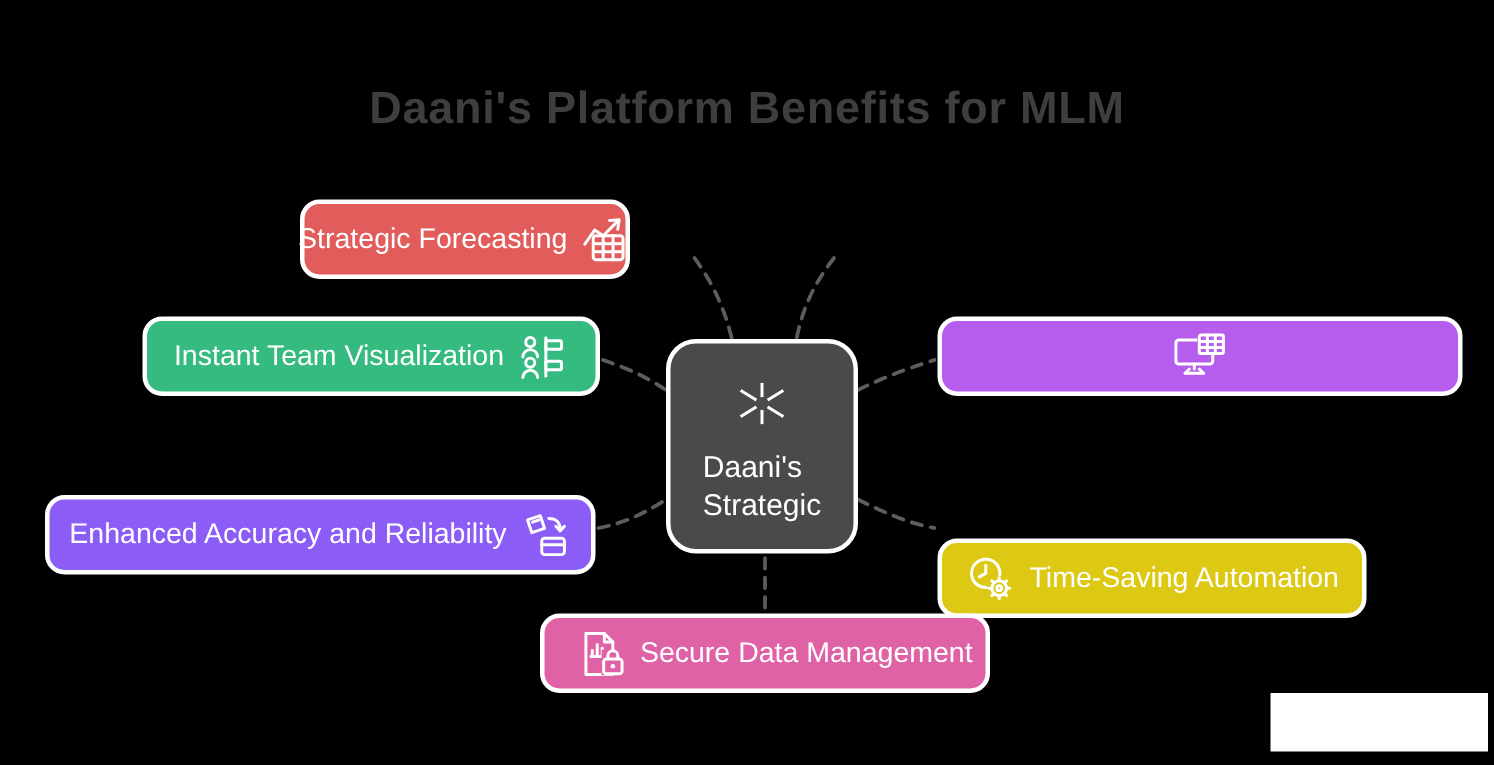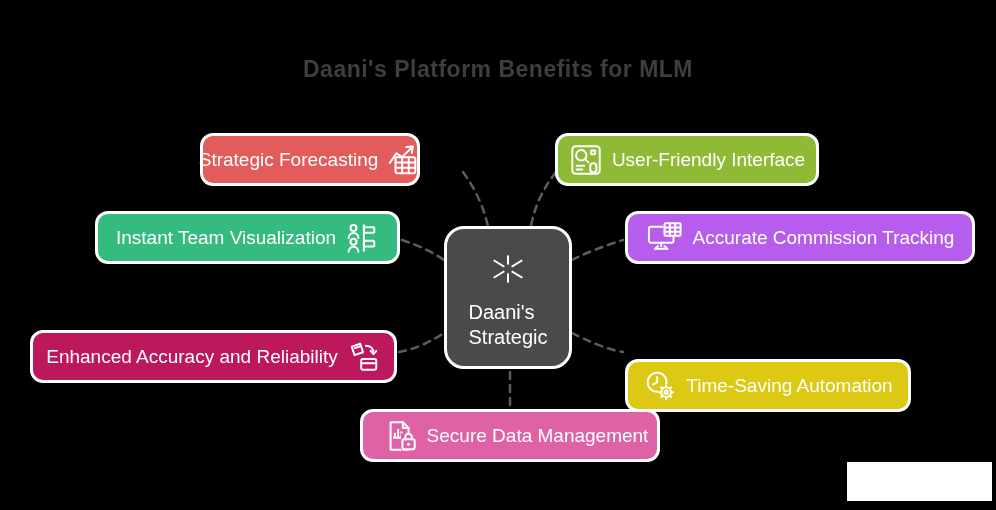--- a/index.html
+++ b/index.html
@@ -4,21 +4,21 @@
 <style>
   html,body{margin:0;padding:0;}
   body{
     width:996px;height:510px;position:relative;overflow:hidden;
     background:#000;
     font-family:"Liberation Sans", sans-serif;
   }
   .stage{position:absolute;inset:0;}
   .title{
     position:absolute;left:0;right:0;top:56px;text-align:center;
-    font-size:23px;font-weight:700;letter-spacing:.5px;
+    font-size:30px;font-weight:700;letter-spacing:.5px;
   }
   svg.connectors{position:absolute;inset:0;pointer-events:none;z-index:1;}
   .connector{stroke:var(--connector,#5d5d5d);stroke-width:2.5;fill:none;
     stroke-dasharray:7 6;stroke-linecap:round;}
   .center-node{
     position:absolute;left:444px;top:226px;width:128px;height:143px;
     border:3px solid #fff;border-radius:20px;box-sizing:border-box;
     display:flex;flex-direction:column;align-items:center;justify-content:center;
     gap:7px;z-index:2;color:#fff;
   }
@@ -109,68 +109,53 @@
         <path d="M3.8,18 a5.2,5.2 0 0 1 10.4,0"></path>
         <circle cx="9" cy="22" r="3.2"></circle>
         <path d="M3.8,32.5 a5.2,5.2 0 0 1 10.4,0"></path>
         <path d="M20,4.5 L20,31.5"></path>
         <rect x="20" y="6.5" width="11" height="6" rx="1"></rect>
         <rect x="20" y="21" width="11" height="6" rx="1"></rect>
       </g>
     </svg>
   </div>
 
-  <div class="bubble" id="b-accuracy" style="background-color: #be185d; --bubble: #4d82dc;">
+  <div class="bubble" id="b-accuracy" style="background-color: #8b5cf6; --bubble: #4d82dc;">
     <span>Enhanced Accuracy and Reliability</span>
     <svg width="34" height="34" viewBox="0 0 36 36">
       <g class="icon-stroke">
         <path d="M5,7 L14,4 L17,13 L8,16 Z"></path>
         <path d="M8.5,8.6 L13.2,7"></path>
         <path d="M20,6 C25,6 28,9 28,13.5"></path>
         <path d="M25,11.5 L28,14.8 L31,11.5"></path>
         <rect x="15" y="20" width="16" height="11.5" rx="2"></rect>
         <line x1="15" y1="24.6" x2="31" y2="24.6"></line>
       </g>
     </svg>
   </div>
 
-  <div class="bubble" id="b-interface" style="background-color: rgb(142, 186, 54); --bubble: #8eba36;">
-    <svg width="34" height="34" viewBox="0 0 36 36">
-      <g class="icon-stroke">
-        <rect x="3.5" y="3.5" width="29" height="29" rx="3.5"></rect>
-        <circle cx="13" cy="13" r="5.5"></circle>
-        <line x1="17" y1="17" x2="20.5" y2="20.5"></line>
-        <rect x="23.5" y="8" width="4" height="4"></rect>
-        <line x1="8" y1="24" x2="16" y2="24"></line>
-        <line x1="8" y1="28" x2="14" y2="28"></line>
-        <rect x="22.5" y="21.5" width="6.5" height="9.5" rx="3"></rect>
-      </g>
-    </svg>
-    <span>User-Friendly Interface</span>
-  </div>
 
   <div class="bubble" id="b-commission" style="background-color: rgb(183, 93, 237); --bubble: #b75ded;">
     <svg width="38" height="34" viewBox="0 0 40 36">
       <g class="icon-stroke">
         <rect x="3" y="6" width="26" height="17" rx="2"></rect>
         <line x1="16" y1="23" x2="16" y2="26.5"></line>
         <line x1="12.5" y1="26.5" x2="9.5" y2="29.5"></line>
         <line x1="19.5" y1="26.5" x2="22.5" y2="29.5"></line>
         <line x1="9.5" y1="29.5" x2="22.5" y2="29.5"></line>
       </g>
       <rect class="icon-fillbg" x="18" y="1.5" width="19" height="15"></rect>
       <g class="icon-stroke">
         <rect x="19.5" y="2.5" width="17" height="13" rx="1"></rect>
         <line x1="19.5" y1="7" x2="36.5" y2="7"></line>
         <line x1="19.5" y1="11.3" x2="36.5" y2="11.3"></line>
         <line x1="25.2" y1="2.5" x2="25.2" y2="15.5"></line>
         <line x1="30.8" y1="2.5" x2="30.8" y2="15.5"></line>
       </g>
     </svg>
-    <span>Accurate Commission Tracking</span>
   </div>
 
   <div class="bubble" id="b-automation" style="background-color: rgb(221, 201, 20); --bubble: #ddc914;">
     <svg width="34" height="34" viewBox="0 0 36 36">
       <g class="icon-stroke">
         <path d="M18.4,23.4 A10,10 0 1 1 24.4,17.4"></path>
         <line x1="15" y1="14" x2="15" y2="8.5"></line>
         <line x1="15" y1="14" x2="10.5" y2="16.5"></line>
       </g>
       <circle class="icon-fillbg" cx="24.5" cy="24.5" r="8.6"></circle>

